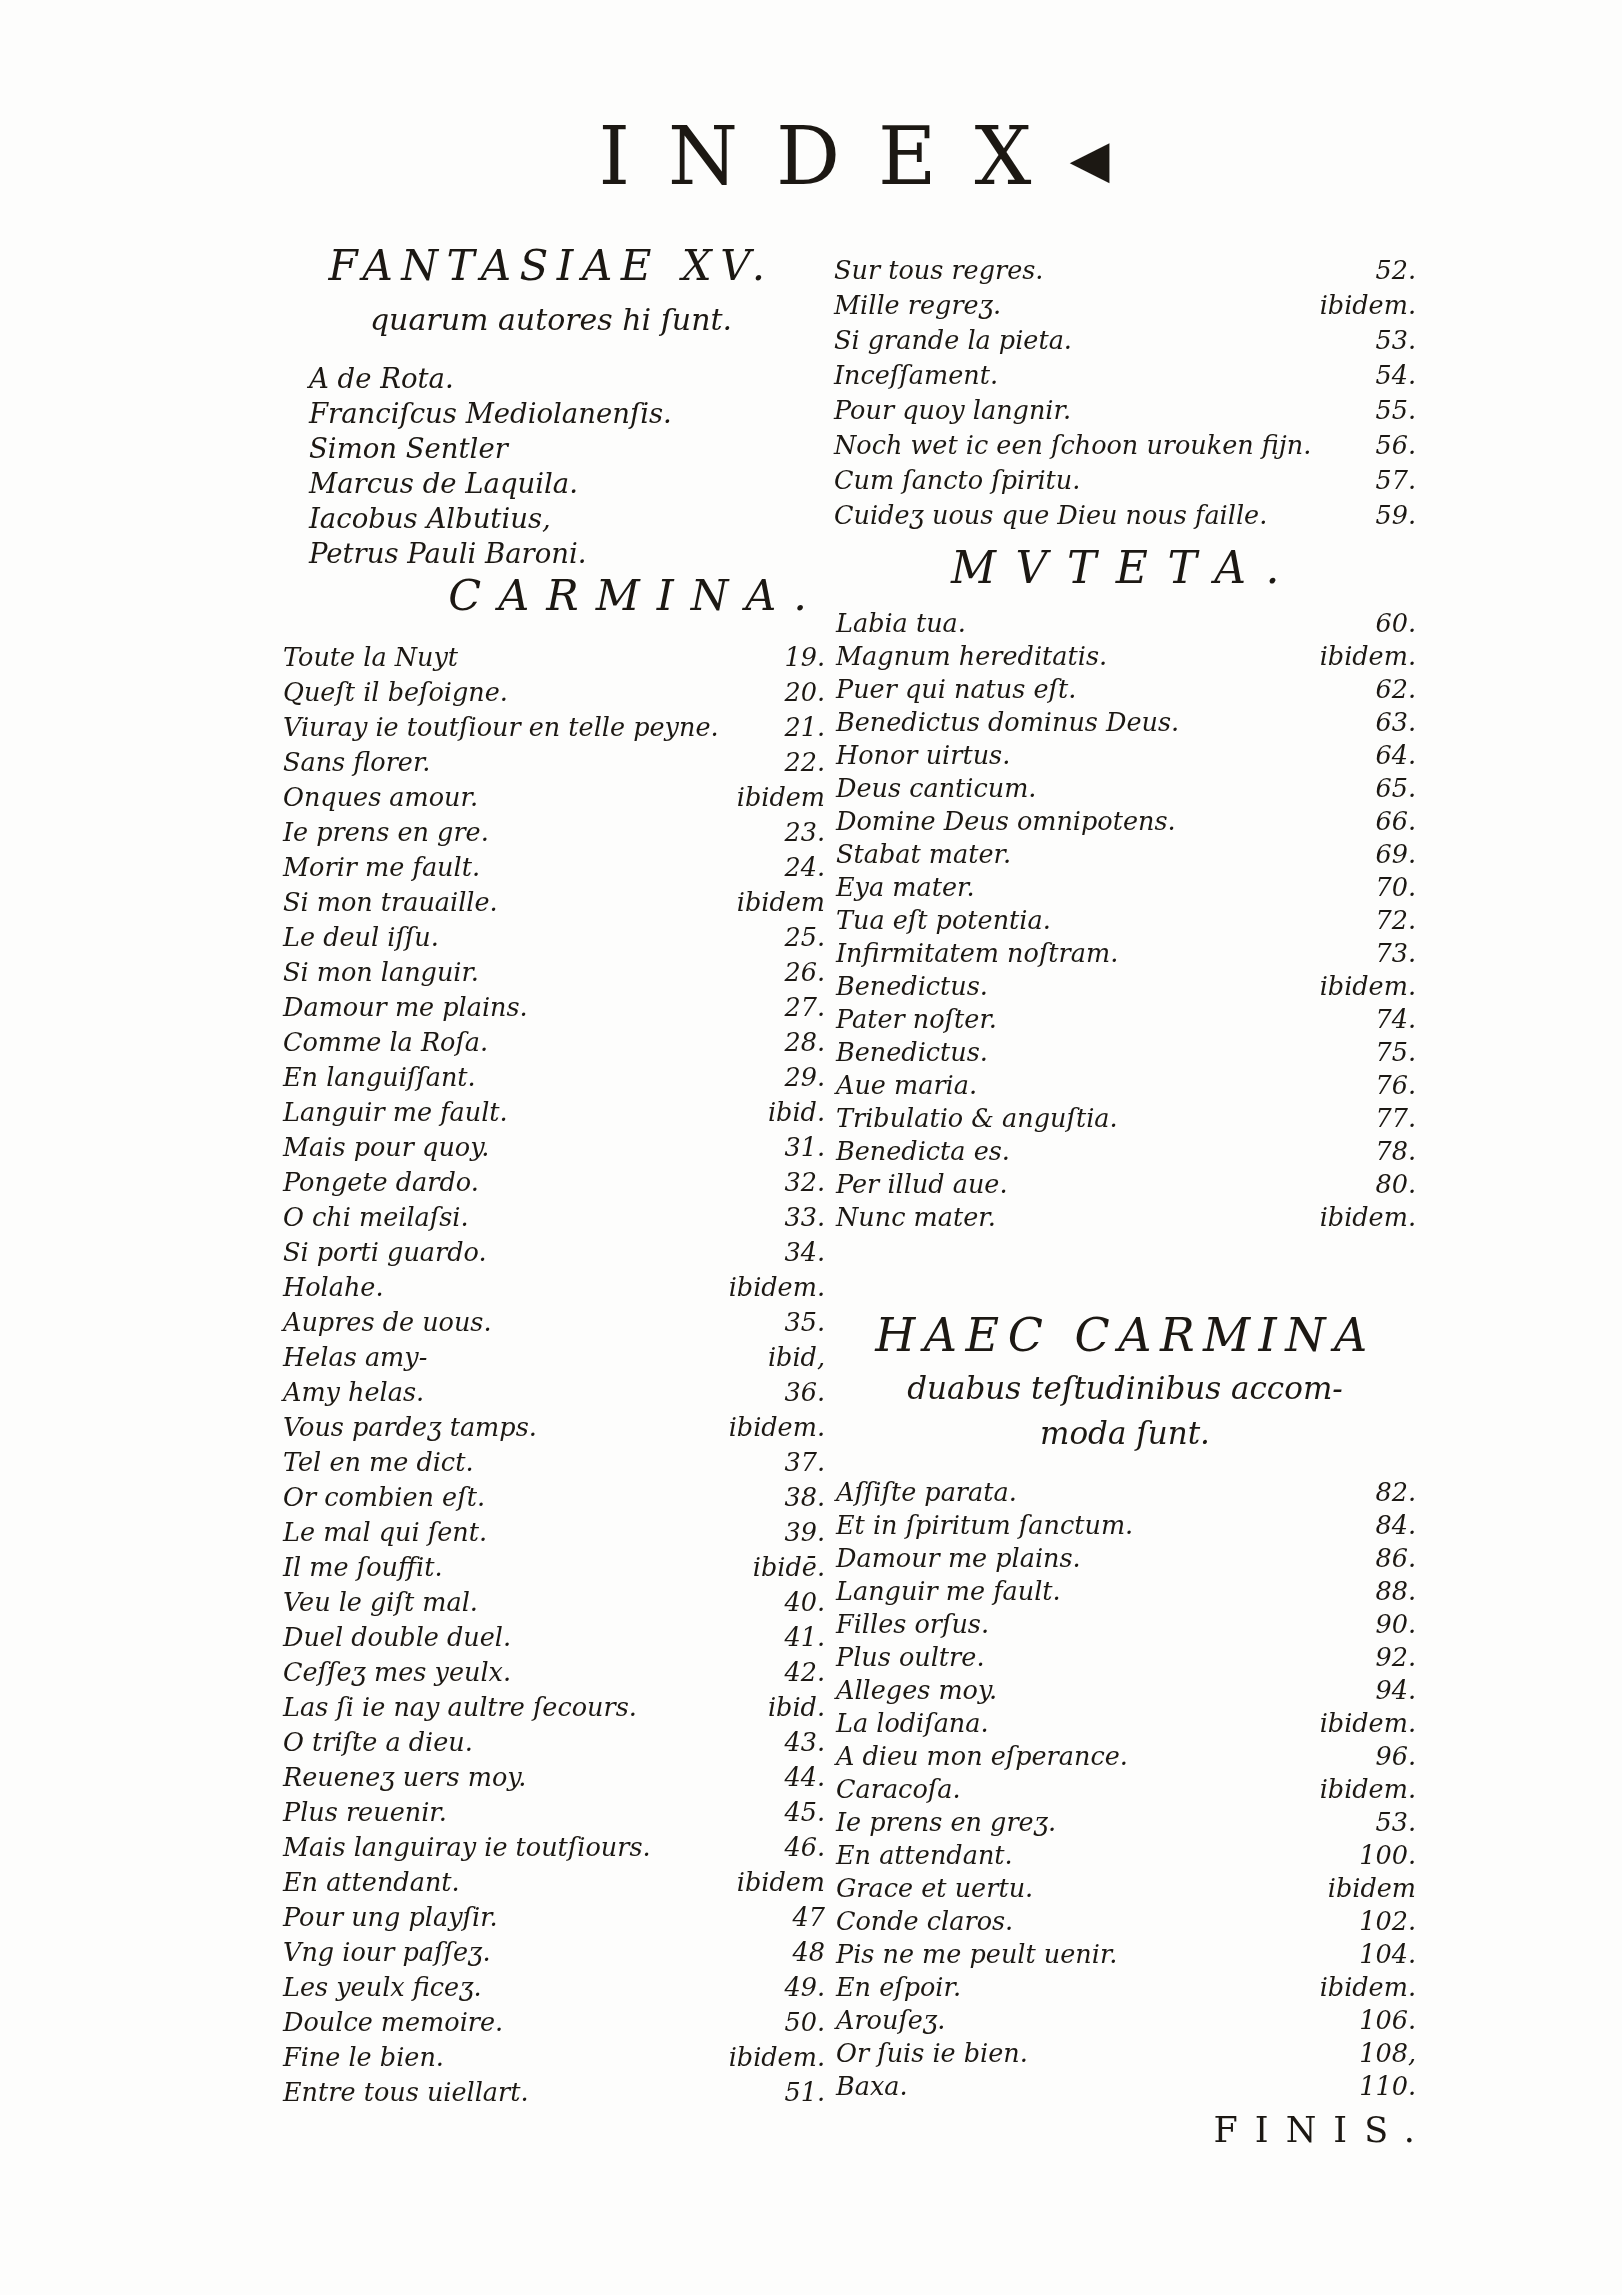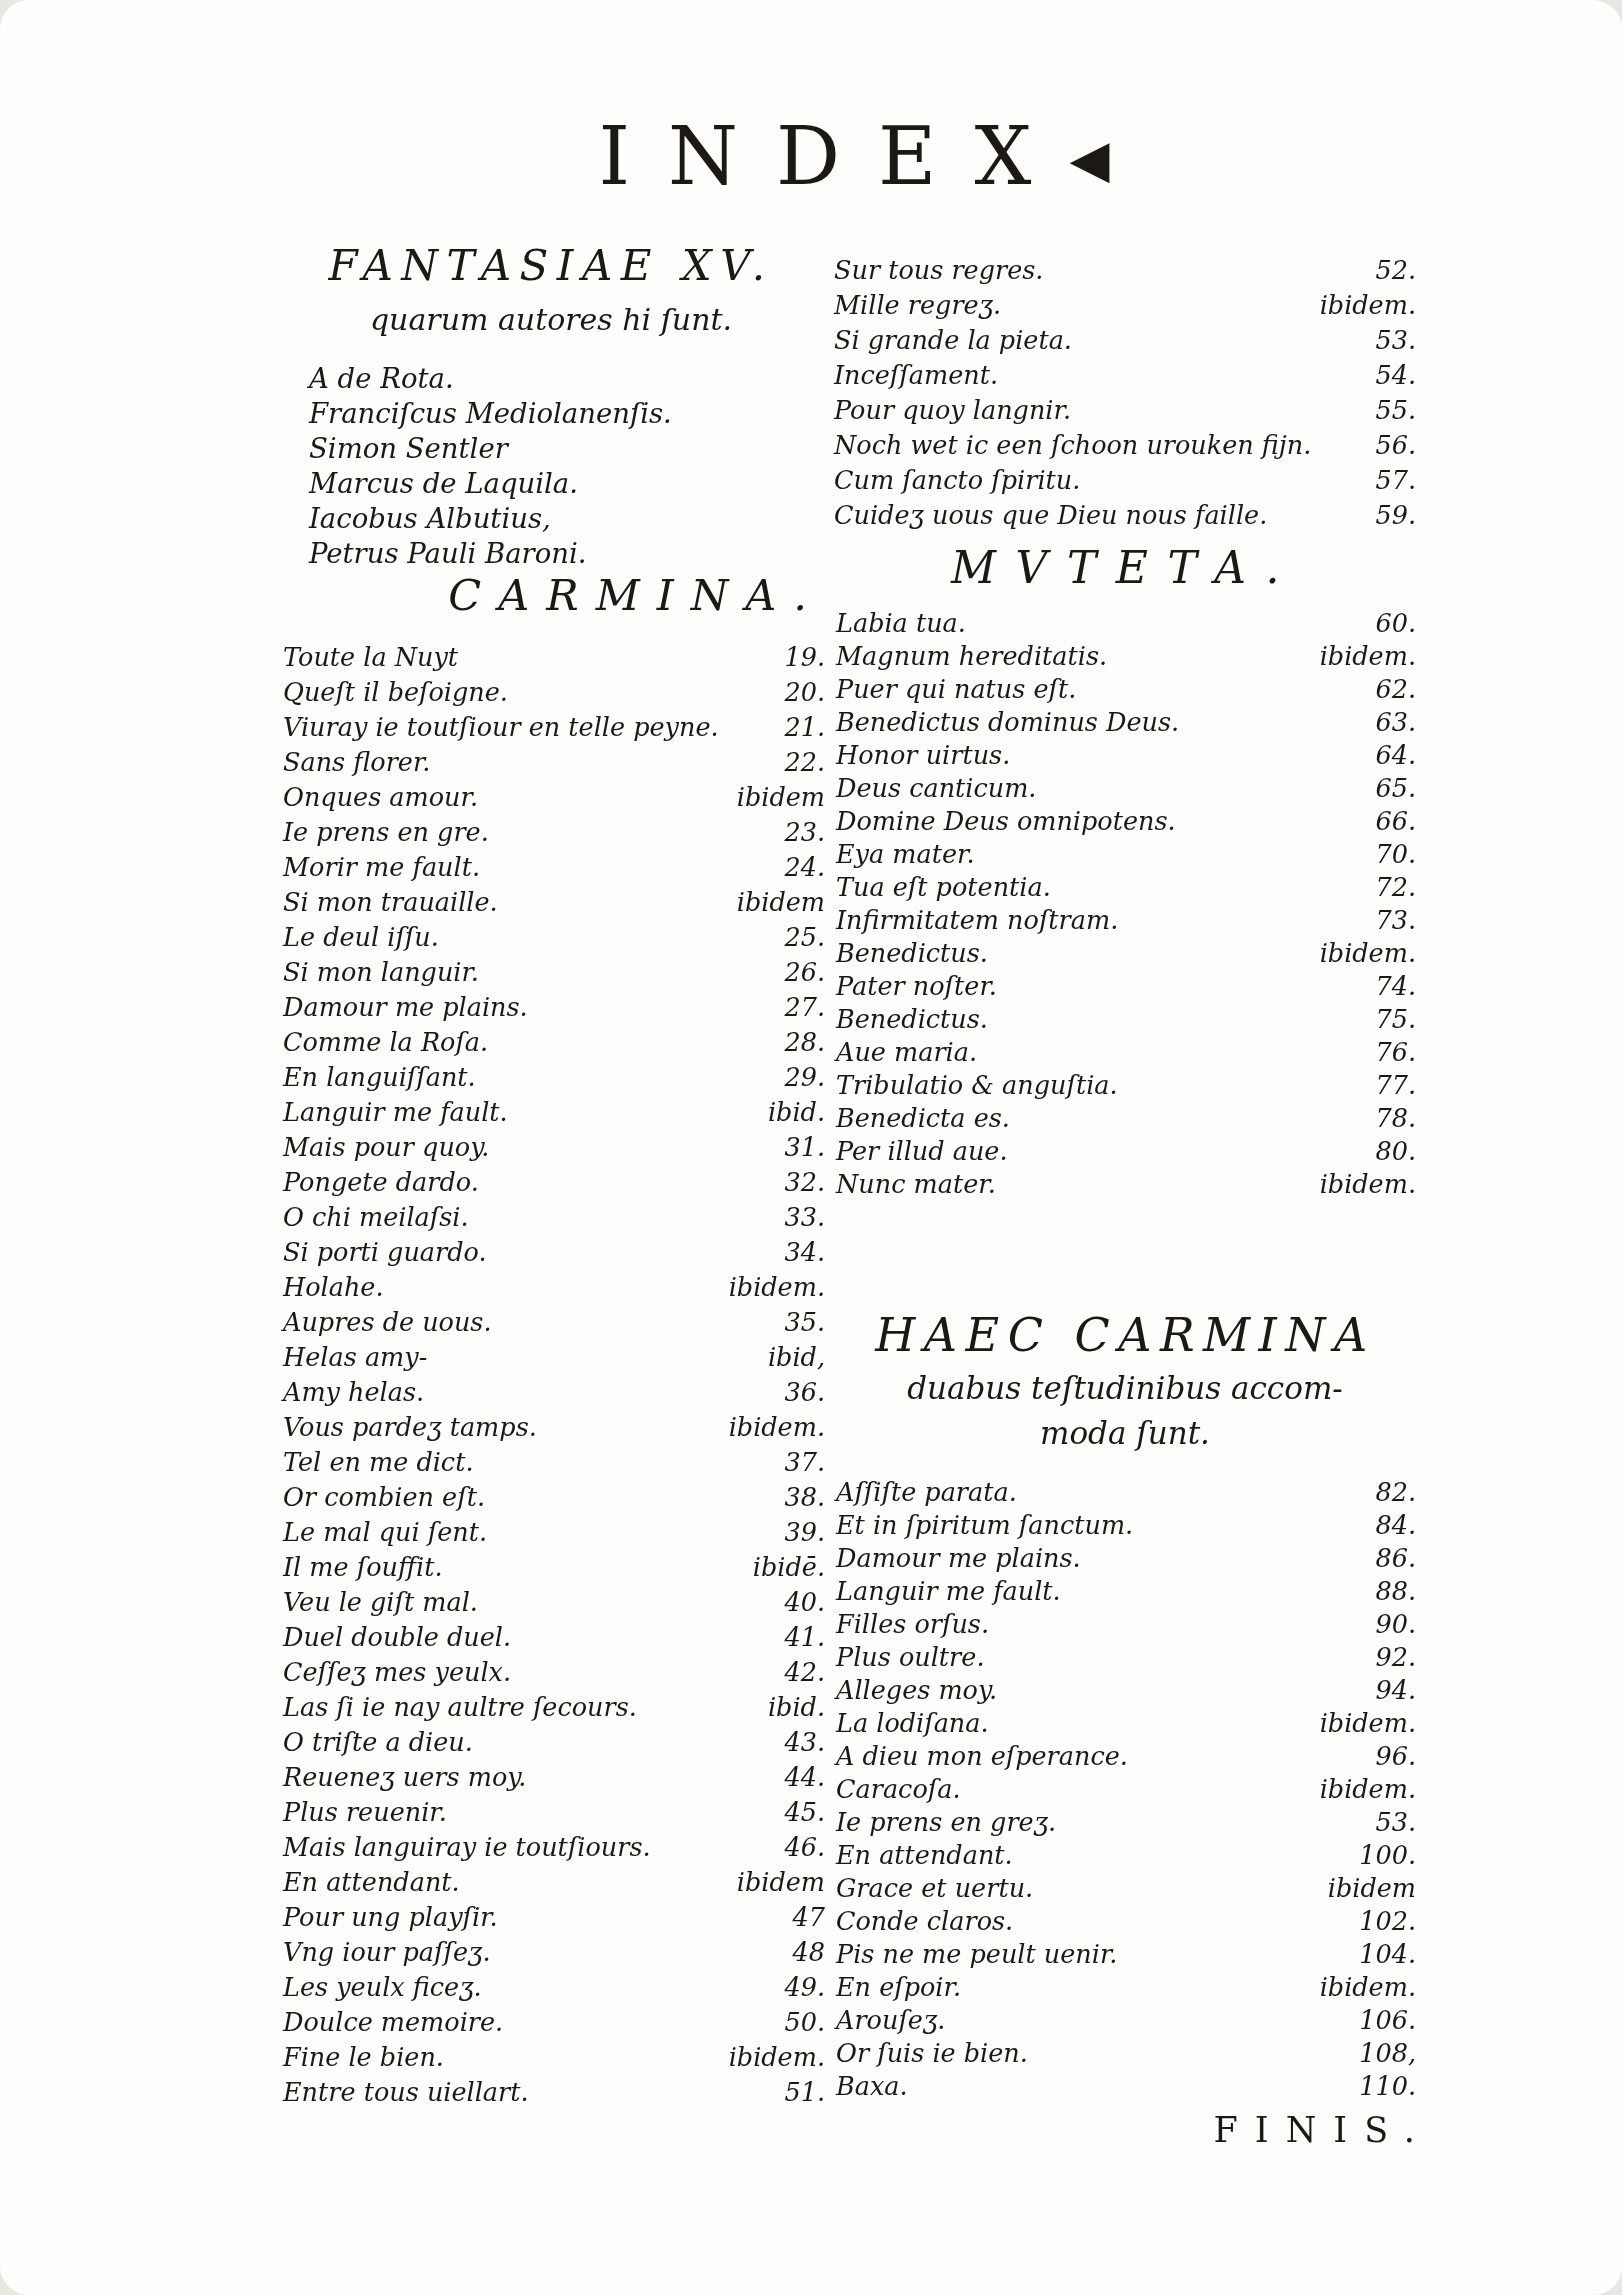--- a/index.html
+++ b/index.html
@@ -3,21 +3,20 @@
 <meta charset="utf-8">
 <style>
   html,body{margin:0;padding:0;background:#e9e7e2;}
   .page{
     position:relative;
     width:1622px;height:2295px;
     background:#fdfdfc;
     color:#1c1813;
     font-family:"DejaVu Serif","Liberation Serif",serif;
     overflow:hidden;
-    border-radius:29px;
   }
   .index-title{
     position:absolute;top:110px;left:0;width:1622px;
     margin:0;text-align:center;text-indent:124px;
     font-size:80px;font-weight:normal;letter-spacing:38px;
     white-space:nowrap;
   }
   
   .fant-heading{
     position:absolute;left:278px;top:241px;width:546px;
@@ -333,20 +332,24 @@
       </div>
       <div class="entry-row">
         <span class="entry-title">Deus canticum.</span>
         <span class="entry-page">65.</span>
       </div>
       <div class="entry-row">
         <span class="entry-title">Domine Deus omnipotens.</span>
         <span class="entry-page">66.</span>
       </div>
       <div class="entry-row">
+        <span class="entry-title">Stabat mater.</span>
+        <span class="entry-page">69.</span>
+      </div>
+      <div class="entry-row">
         <span class="entry-title">Eya mater.</span>
         <span class="entry-page">70.</span>
       </div>
       <div class="entry-row">
         <span class="entry-title">Tua eſt potentia.</span>
         <span class="entry-page">72.</span>
       </div>
       <div class="entry-row">
         <span class="entry-title">Infirmitatem noſtram.</span>
         <span class="entry-page">73.</span>

